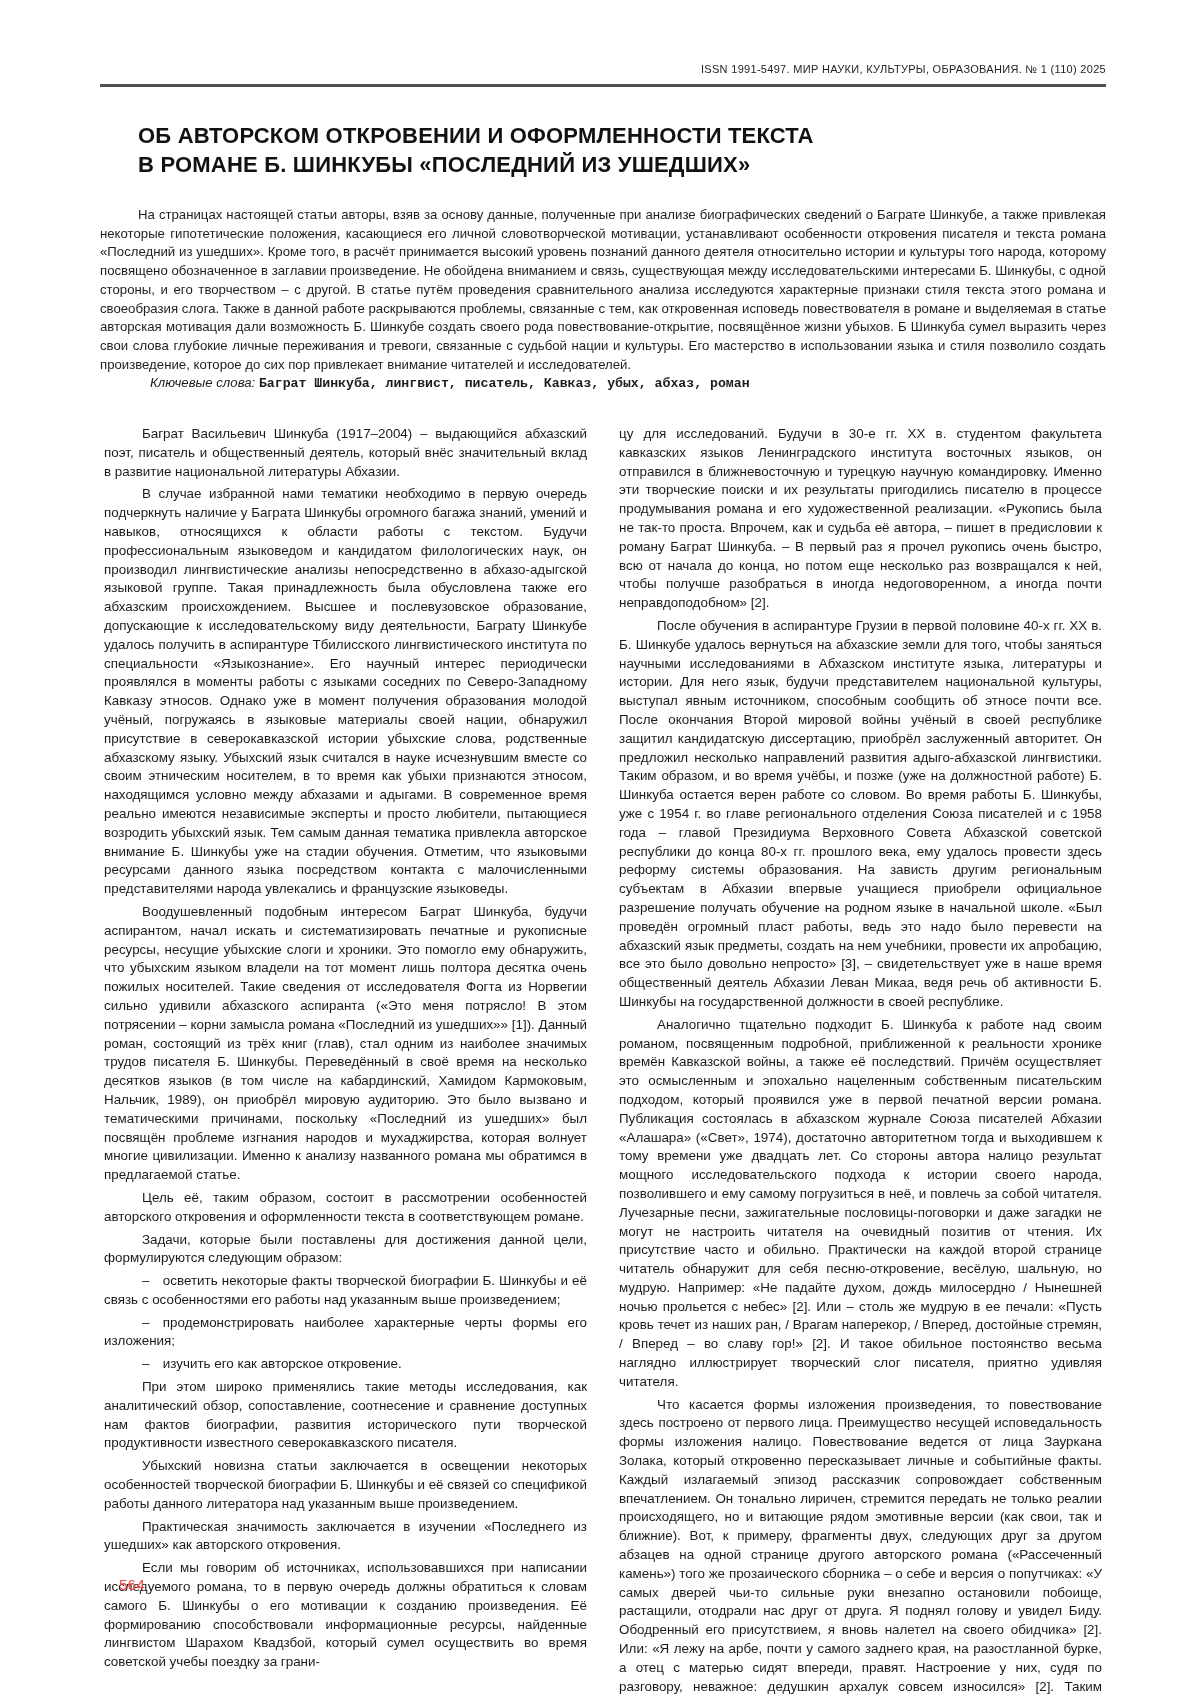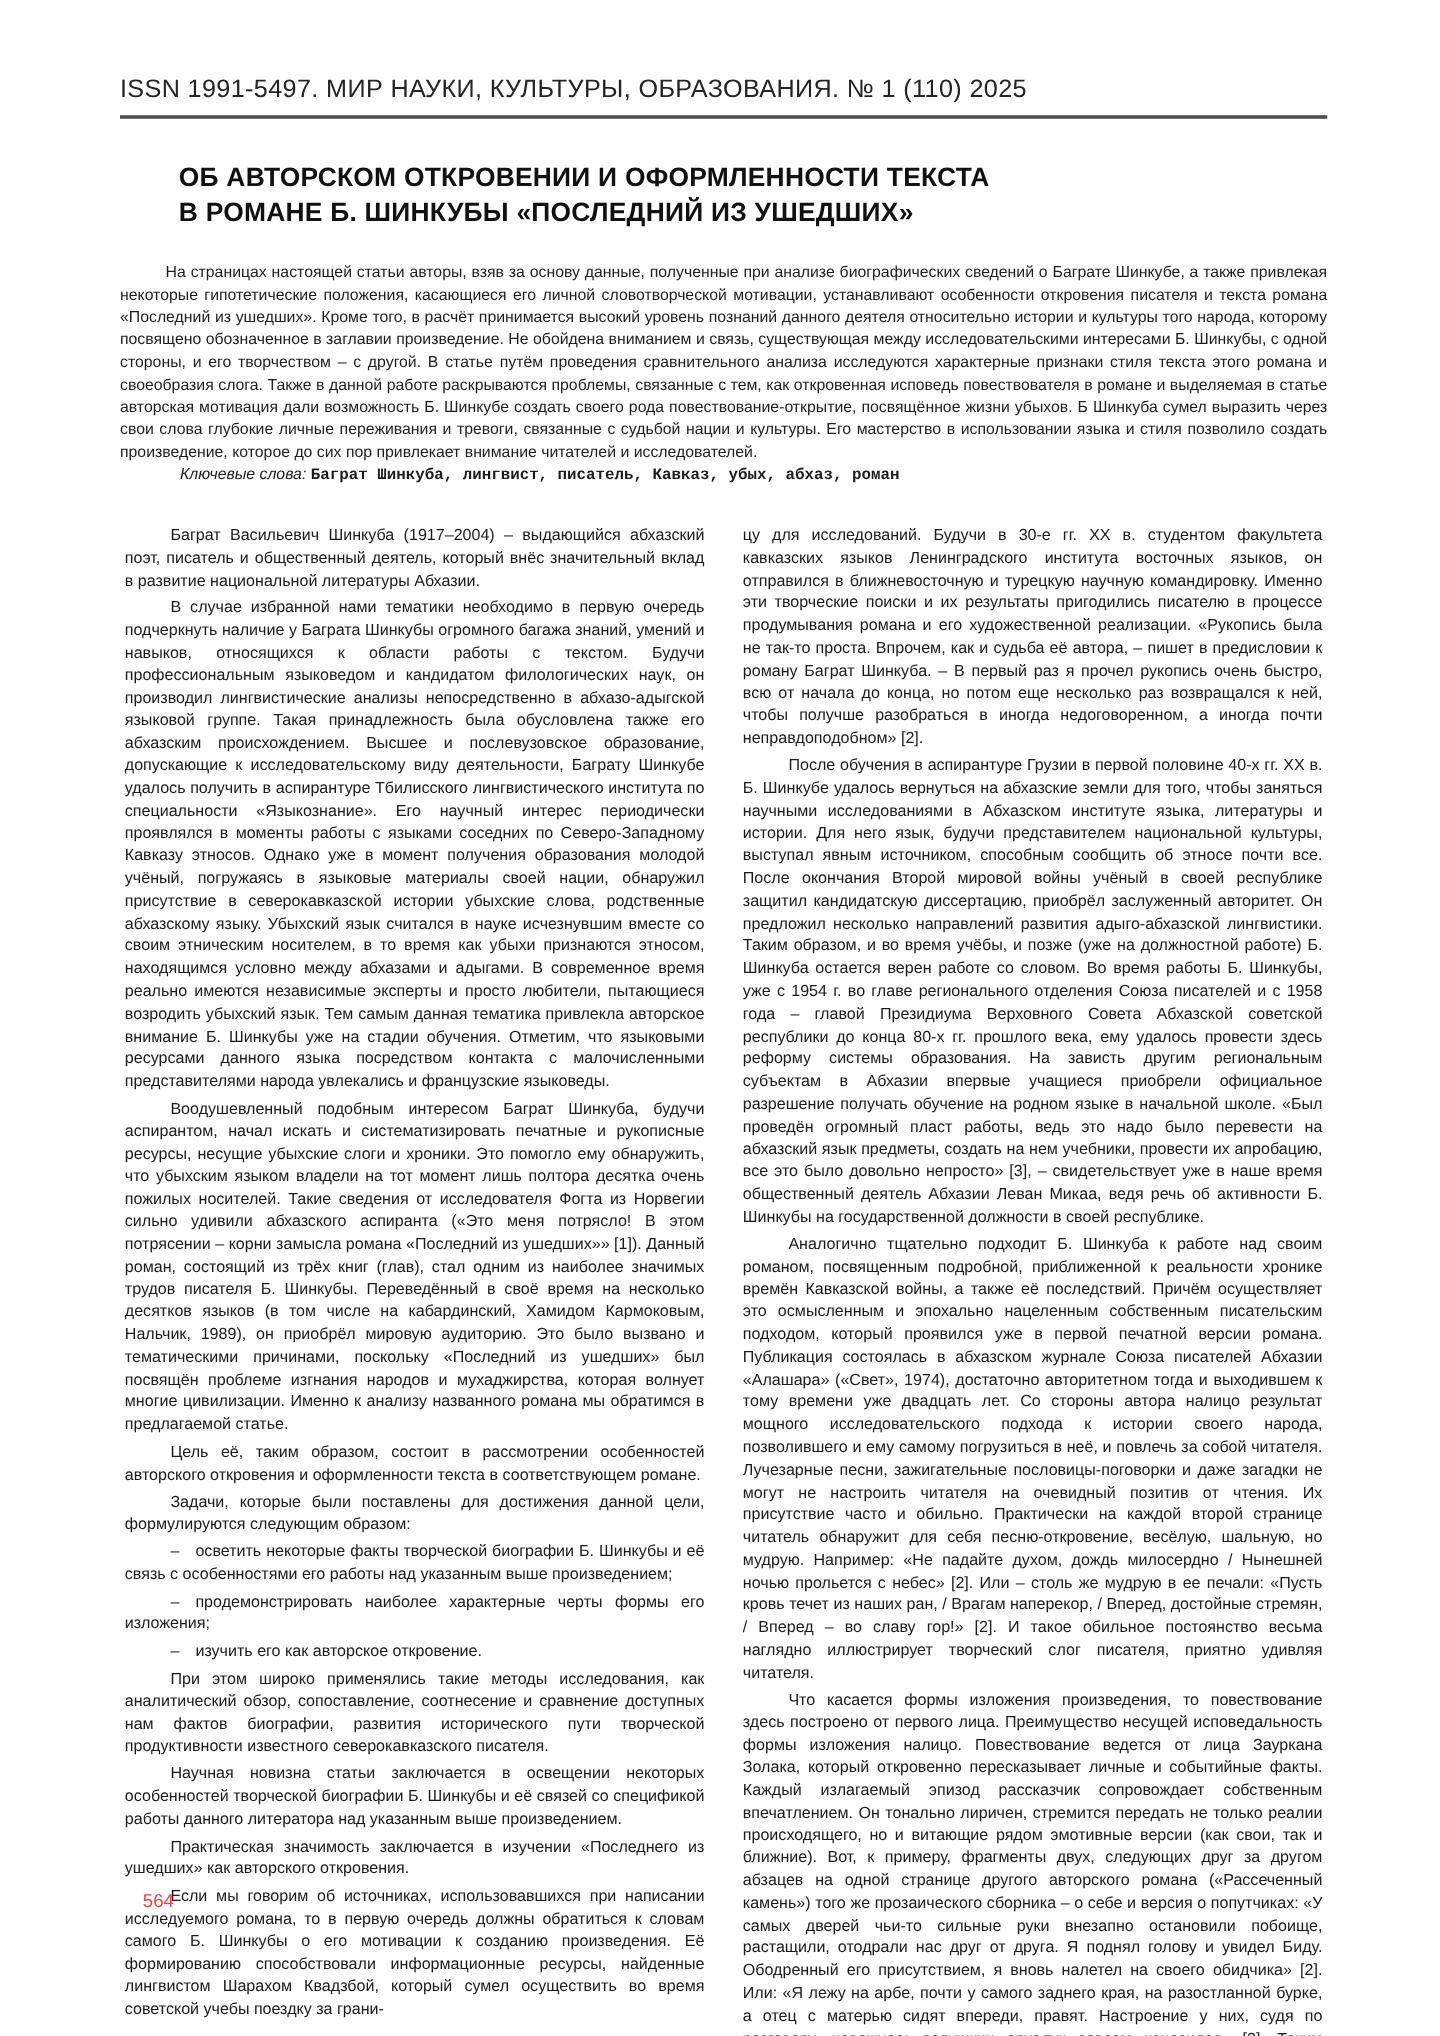--- a/index.html
+++ b/index.html
@@ -17,33 +17,33 @@
     overflow: hidden;
   }
   .content {
     position: absolute;
     left: 100px;
     top: 0;
     width: 1006px;
   }
   .journal-header {
     padding-top: 63px;
-    text-align: left;
-    font-size: 21px;
+    text-align: right;
+    font-size: 11px;
     letter-spacing: 0.3px;
     color: #242424;
     white-space: nowrap;
   }
   .header-divider {
     margin-top: 9px;
     height: 3px;
     background: #4f4f4f;
   }
   .article-title {
-    margin: 34px 0 0 49px;
+    margin: 34px 0 0 38px;
     font-size: 22px;
     font-weight: bold;
     line-height: 29px;
     letter-spacing: 0.2px;
     color: #111;
   }
   .abstract {
     margin: 27px 0 0 0;
     font-size: 13.2px;
     line-height: 18.7px;
@@ -110,21 +110,21 @@
       <div class="col">
         <p>Баграт Васильевич Шинкуба (1917–2004) – выдающийся абхазский поэт, писатель и общественный деятель, который внёс значительный вклад в развитие национальной литературы Абхазии.</p>
         <p>В случае избранной нами тематики необходимо в первую очередь подчеркнуть наличие у Баграта Шинкубы огромного багажа знаний, умений и навыков, относящихся к области работы с текстом. Будучи профессиональным языковедом и кандидатом филологических наук, он производил лингвистические анализы непосредственно в абхазо-адыгской языковой группе. Такая принадлежность была обусловлена также его абхазским происхождением. Высшее и послевузовское образование, допускающие к исследовательскому виду деятельности, Баграту Шинкубе удалось получить в аспирантуре Тбилисского лингвистического института по специальности «Языкознание». Его научный интерес периодически проявлялся в моменты работы с языками соседних по Северо-Западному Кавказу этносов. Однако уже в момент получения образования молодой учёный, погружаясь в языковые материалы своей нации, обнаружил присутствие в северокавказской истории убыхские слова, родственные абхазскому языку. Убыхский язык считался в науке исчезнувшим вместе со своим этническим носителем, в то время как убыхи признаются этносом, находящимся условно между абхазами и адыгами. В современное время реально имеются независимые эксперты и просто любители, пытающиеся возродить убыхский язык. Тем самым данная тематика привлекла авторское внимание Б. Шинкубы уже на стадии обучения. Отметим, что языковыми ресурсами данного языка посредством контакта с малочисленными представителями народа увлекались и французские языковеды.</p>
         <p>Воодушевленный подобным интересом Баграт Шинкуба, будучи аспирантом, начал искать и систематизировать печатные и рукописные ресурсы, несущие убыхские слоги и хроники. Это помогло ему обнаружить, что убыхским языком владели на тот момент лишь полтора десятка очень пожилых носителей. Такие сведения от исследователя Фогта из Норвегии сильно удивили абхазского аспиранта («Это меня потрясло! В этом потрясении – корни замысла романа «Последний из ушедших»» [1]). Данный роман, состоящий из трёх книг (глав), стал одним из наиболее значимых трудов писателя Б. Шинкубы. Переведённый в своё время на несколько десятков языков (в том числе на кабардинский, Хамидом Кармоковым, Нальчик, 1989), он приобрёл мировую аудиторию. Это было вызвано и тематическими причинами, поскольку «Последний из ушедших» был посвящён проблеме изгнания народов и мухаджирства, которая волнует многие цивилизации. Именно к анализу названного романа мы обратимся в предлагаемой статье.</p>
         <p>Цель её, таким образом, состоит в рассмотрении особенностей авторского откровения и оформленности текста в соответствующем романе.</p>
         <p>Задачи, которые были поставлены для достижения данной цели, формулируются следующим образом:</p>
         <p>– осветить некоторые факты творческой биографии Б. Шинкубы и её связь с особенностями его работы над указанным выше произведением;</p>
         <p>– продемонстрировать наиболее характерные черты формы его изложения;</p>
         <p>– изучить его как авторское откровение.</p>
         <p>При этом широко применялись такие методы исследования, как аналитический обзор, сопоставление, соотнесение и сравнение доступных нам фактов биографии, развития исторического пути творческой продуктивности известного северокавказского писателя.</p>
-        <p>Научная новизна статьи заключается в освещении некоторых особенностей творческой биографии Б. Шинкубы и её связей со спецификой работы данного литератора над указанным выше произведением.</p>
+        <p>Убыхский новизна статьи заключается в освещении некоторых особенностей творческой биографии Б. Шинкубы и её связей со спецификой работы данного литератора над указанным выше произведением.</p>
         <p>Практическая значимость заключается в изучении «Последнего из ушедших» как авторского откровения.</p>
         <p>Если мы говорим об источниках, использовавшихся при написании исследуемого романа, то в первую очередь должны обратиться к словам самого Б. Шинкубы о его мотивации к созданию произведения. Её формированию способствовали информационные ресурсы, найденные лингвистом Шарахом Квадзбой, который сумел осуществить во время советской учебы поездку за грани-</p>
       </div>
       <div class="col">
         <p class="no-indent">цу для исследований. Будучи в 30-е гг. ХХ в. студентом факультета кавказских языков Ленинградского института восточных языков, он отправился в ближневосточную и турецкую научную командировку. Именно эти творческие поиски и их результаты пригодились писателю в процессе продумывания романа и его художественной реализации. «Рукопись была не так-то проста. Впрочем, как и судьба её автора, – пишет в предисловии к роману Баграт Шинкуба. – В первый раз я прочел рукопись очень быстро, всю от начала до конца, но потом еще несколько раз возвращался к ней, чтобы получше разобраться в иногда недоговоренном, а иногда почти неправдоподобном» [2].</p>
         <p>После обучения в аспирантуре Грузии в первой половине 40-х гг. ХХ в. Б. Шинкубе удалось вернуться на абхазские земли для того, чтобы заняться научными исследованиями в Абхазском институте языка, литературы и истории. Для него язык, будучи представителем национальной культуры, выступал явным источником, способным сообщить об этносе почти все. После окончания Второй мировой войны учёный в своей республике защитил кандидатскую диссертацию, приобрёл заслуженный авторитет. Он предложил несколько направлений развития адыго-абхазской лингвистики. Таким образом, и во время учёбы, и позже (уже на должностной работе) Б. Шинкуба остается верен работе со словом. Во время работы Б. Шинкубы, уже с 1954 г. во главе регионального отделения Союза писателей и с 1958 года – главой Президиума Верховного Совета Абхазской советской республики до конца 80-х гг. прошлого века, ему удалось провести здесь реформу системы образования. На зависть другим региональным субъектам в Абхазии впервые учащиеся приобрели официальное разрешение получать обучение на родном языке в начальной школе. «Был проведён огромный пласт работы, ведь это надо было перевести на абхазский язык предметы, создать на нем учебники, провести их апробацию, все это было довольно непросто» [3], – свидетельствует уже в наше время общественный деятель Абхазии Леван Микаа, ведя речь об активности Б. Шинкубы на государственной должности в своей республике.</p>
         <p>Аналогично тщательно подходит Б. Шинкуба к работе над своим романом, посвященным подробной, приближенной к реальности хронике времён Кавказской войны, а также её последствий. Причём осуществляет это осмысленным и эпохально нацеленным собственным писательским подходом, который проявился уже в первой печатной версии романа. Публикация состоялась в абхазском журнале Союза писателей Абхазии «Алашара» («Свет», 1974), достаточно авторитетном тогда и выходившем к тому времени уже двадцать лет. Со стороны автора налицо результат мощного исследовательского подхода к истории своего народа, позволившего и ему самому погрузиться в неё, и повлечь за собой читателя. Лучезарные песни, зажигательные пословицы-поговорки и даже загадки не могут не настроить читателя на очевидный позитив от чтения. Их присутствие часто и обильно. Практически на каждой второй странице читатель обнаружит для себя песню-откровение, весёлую, шальную, но мудрую. Например: «Не падайте духом, дождь милосердно / Нынешней ночью прольется с небес» [2]. Или – столь же мудрую в ее печали: «Пусть кровь течет из наших ран, / Врагам наперекор, / Вперед, достойные стремян, / Вперед – во славу гор!» [2]. И такое обильное постоянство весьма наглядно иллюстрирует творческий слог писателя, приятно удивляя читателя.</p>
         <p>Что касается формы изложения произведения, то повествование здесь построено от первого лица. Преимущество несущей исповедальность формы изложения налицо. Повествование ведется от лица Зауркана Золака, который откровенно пересказывает личные и событийные факты. Каждый излагаемый эпизод рассказчик сопровождает собственным впечатлением. Он тонально лиричен, стремится передать не только реалии происходящего, но и витающие рядом эмотивные версии (как свои, так и ближние). Вот, к примеру, фрагменты двух, следующих друг за другом абзацев на одной странице другого авторского романа («Рассеченный камень») того же прозаического сборника – о себе и версия о попутчиках: «У самых дверей чьи-то сильные руки внезапно остановили побоище, растащили, отодрали нас друг от друга. Я поднял голову и увидел Биду. Ободренный его присутствием, я вновь налетел на своего обидчика» [2]. Или: «Я лежу на арбе, почти у самого заднего края, на разостланной бурке, а отец с матерью сидят впереди, правят. Настроение у них, судя по разговору, неважное: дедушкин архалук совсем износился» [2]. Таким образом, подобная лирическая</p>
       </div>
     </div>

